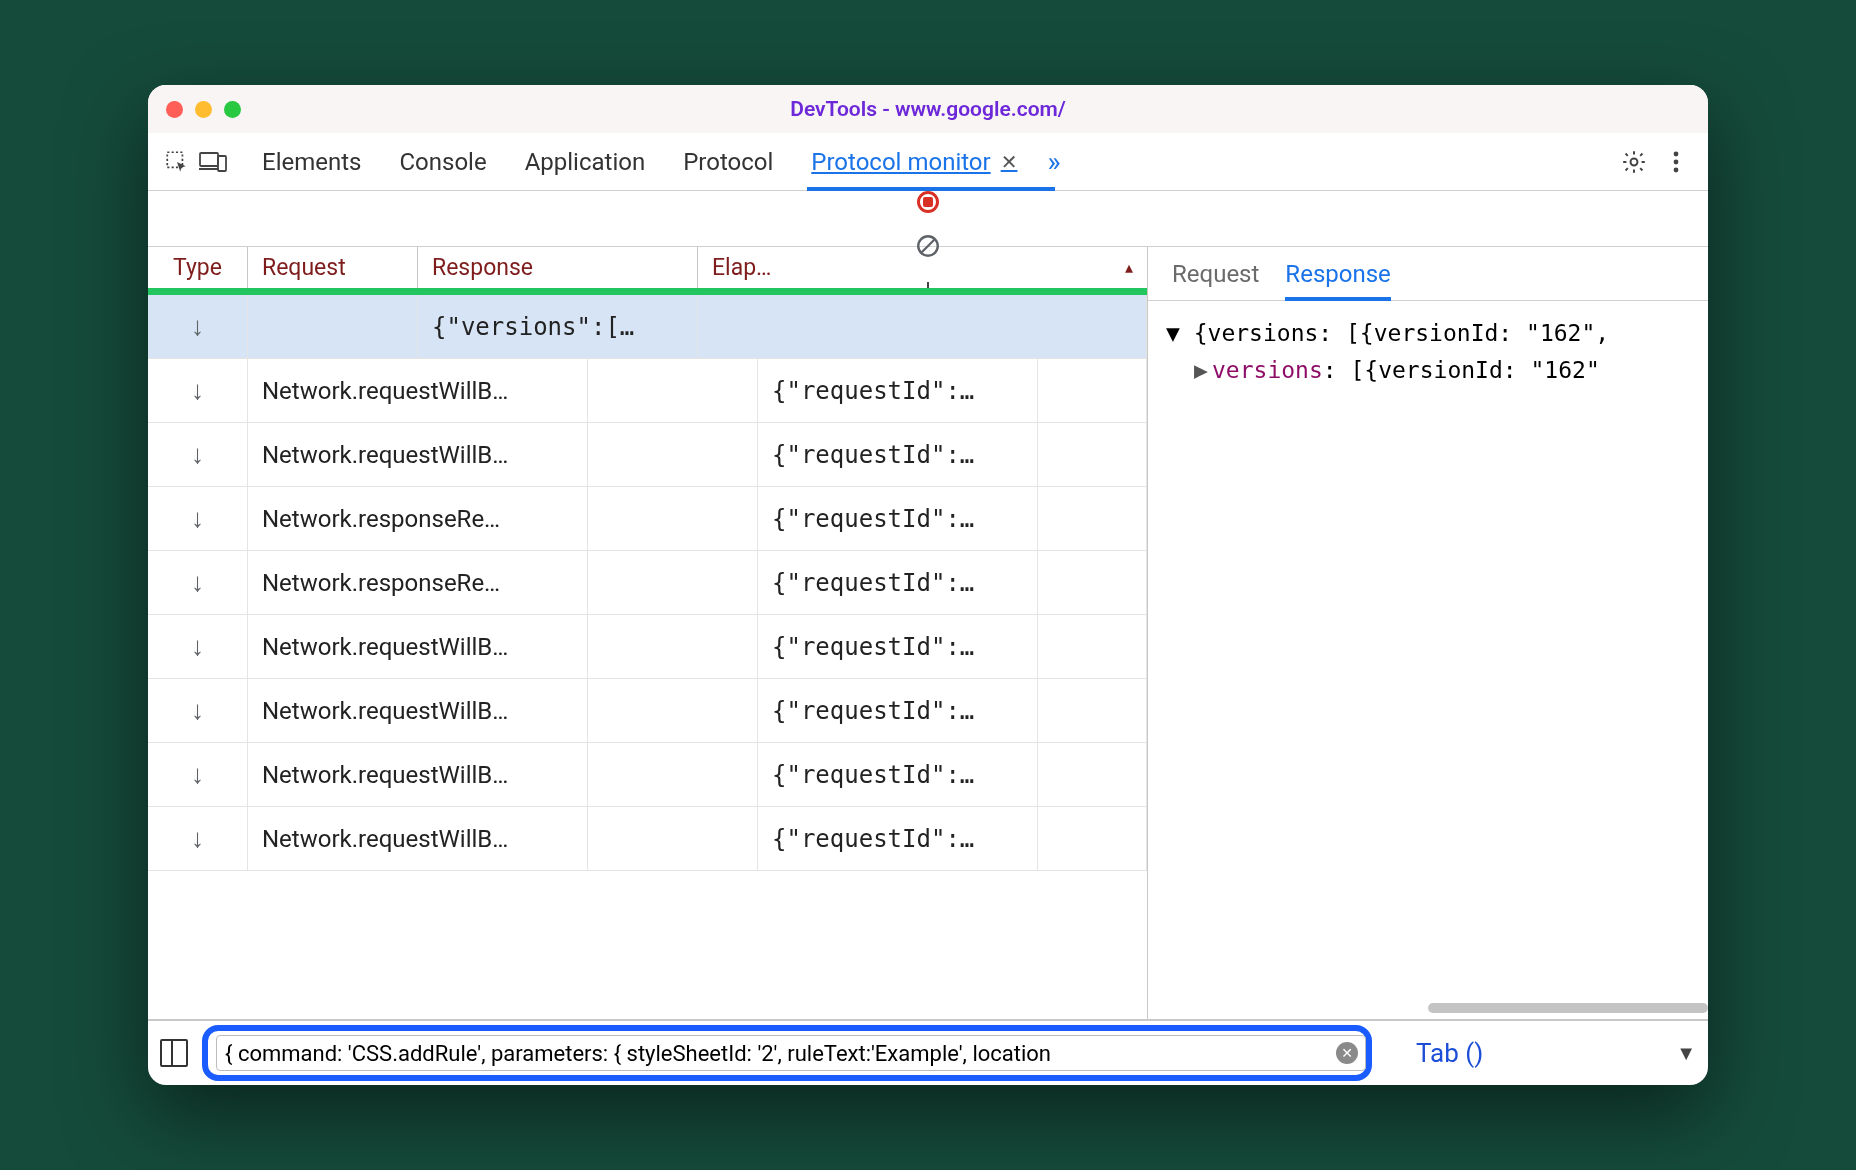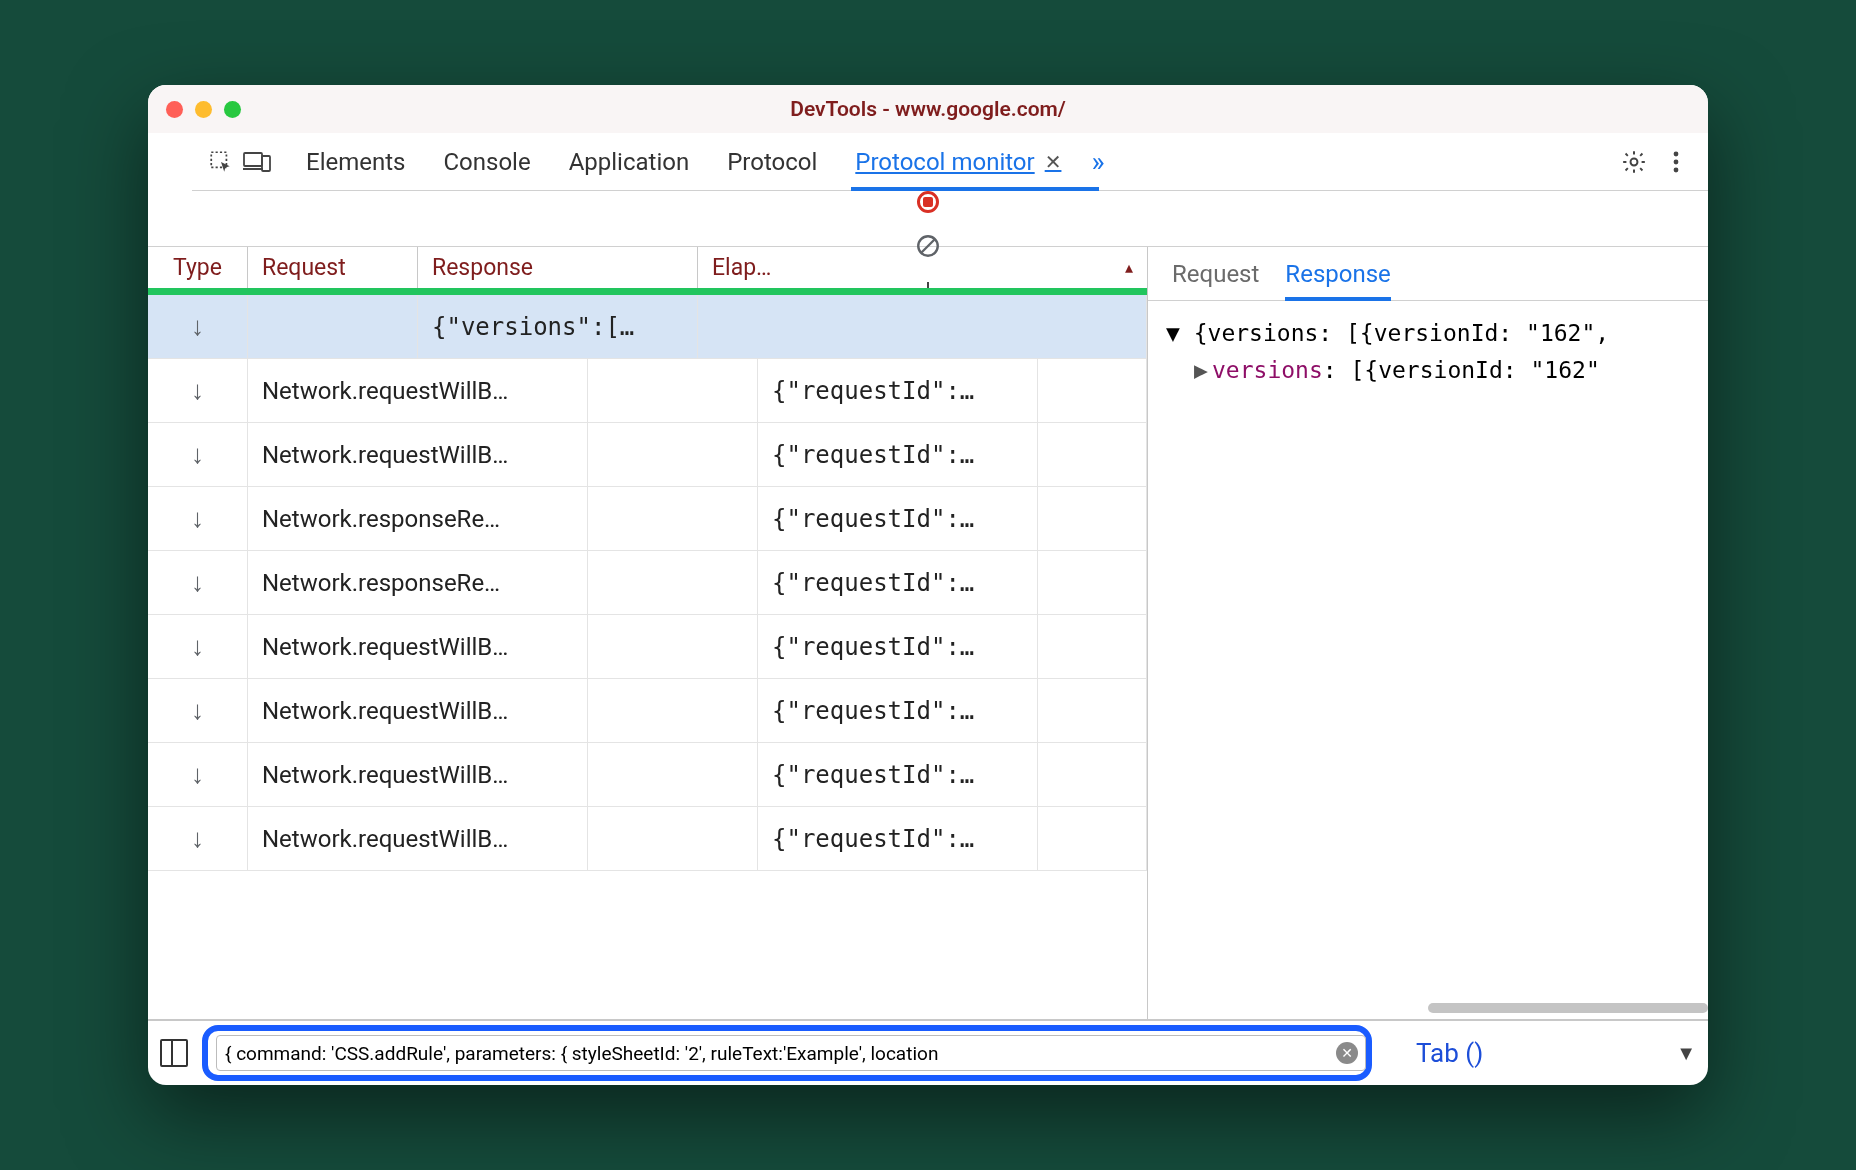--- a/index.html
+++ b/index.html
@@ -34,32 +34,31 @@
   .dot { width: 17px; height: 17px; border-radius: 50%; }
   .dot.red { background: #ff5f57; }
   .dot.yellow { background: #febc2e; }
   .dot.green { background: #28c840; }
   .titlebar-title {
     position: absolute;
     left: 0; right: 0;
     text-align: center;
     font-size: 21px;
     font-weight: 600;
-    color: #7f1d1d;
+    color: #6d28d9;
     pointer-events: none;
   }
   .tabbar {
     height: 58px;
     background: #fff;
     border-bottom: 1px solid #d0d0d0;
     display: flex;
     align-items: center;
     padding: 0 14px;
     gap: 6px;
-    margin-left: 44px;
   }
   .tabbar .ticon { width: 30px; height: 30px; display:flex; align-items:center; justify-content:center; color:#444; }
   .tabs { display:flex; align-items:stretch; gap: 30px; margin-left: 24px; height:100%; }
   .tab { display:flex; align-items:center; font-size: 24px; color:#333; cursor:pointer; padding: 0 4px; position:relative; }
   .tab.active { color:#1a73e8;text-decoration:underline; }
   .tab.active::after { content:""; position:absolute; left:0; right:-34px; bottom:-1px; height:4px; background:#1a73e8; }
   .tab .close { margin-left:10px; font-size:20px; color:#555; }
   .more-tabs { display:flex; align-items:center; color:#1a73e8; font-size:28px; margin-left:20px; cursor:pointer;}
   .spacer { flex:1; }
   .gear,.kebab { width:36px; display:flex; align-items:center; justify-content:center; color:#444; cursor:pointer; }
@@ -119,21 +118,21 @@
   .drawer-icon { width:28px; height:28px; border:2px solid #333; border-radius:2px; position:relative;}
   .drawer-icon::after{content:"";position:absolute;left:9px;top:0;bottom:0;width:2px;background:#333;}
   .cmd-wrap {
     flex: 0 0 auto;
     width: 1170px;
     border:6px solid #1a5cff; border-radius:16px; height:56px; display:flex; align-items:center; padding:0 8px;
     background:#fff;
   }
   .cmd-input {
     flex:1; border:1px solid #bcbcbc; border-radius:4px; height:36px; padding:0 8px;
-    font-size:19px; font-family: inherit;
+    font-size:22px; font-family: inherit;
   }
   .clear-circ{width:22px;height:22px;border-radius:50%;background:#8a8a8a;color:#fff;display:flex;align-items:center;justify-content:center;font-size:14px;margin-left:-30px;z-index:2; cursor:pointer;}
   .tab-label{font-size:26px;color:#1d4ed8;margin-left:30px;}
   .chev{margin-left:auto; font-size:20px; color:#444; cursor:pointer;}
 </style>
 </head>
 <body>
 
 <div class="window">
 

